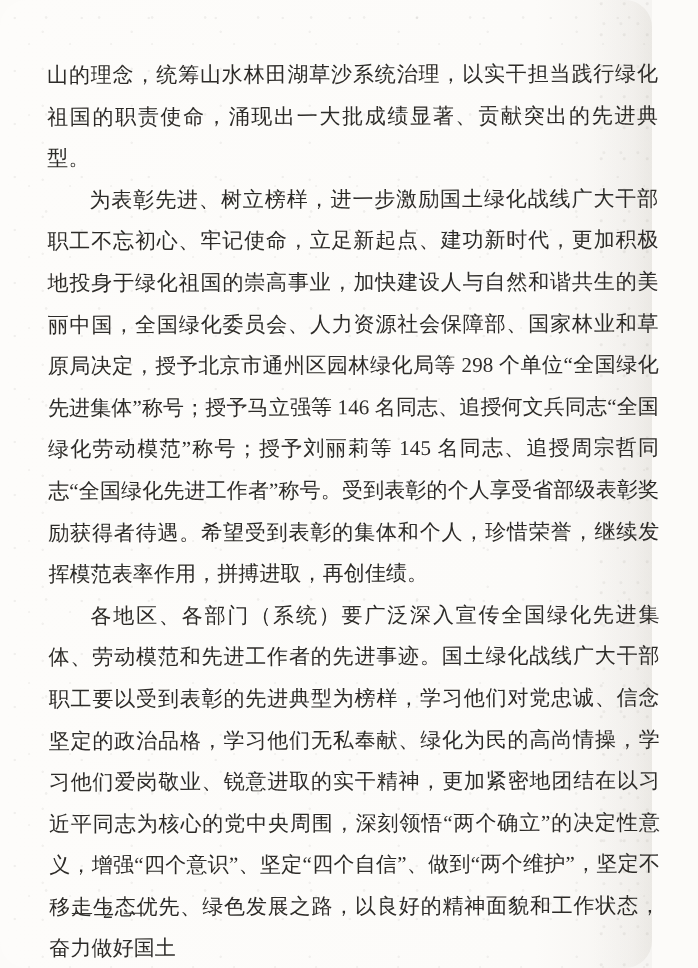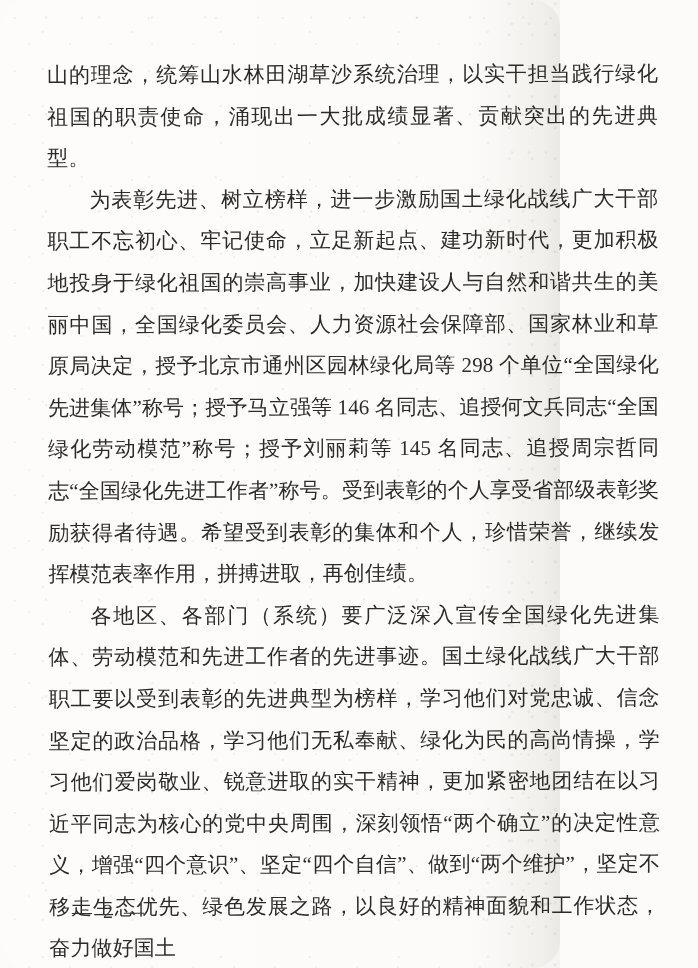--- a/index.html
+++ b/index.html
@@ -10,21 +10,21 @@
     width: 698px;
     height: 968px;
     overflow: hidden;
     position: relative;
     background: #fcfbf9;
     font-family: "Liberation Serif", "DejaVu Serif", serif;
   }
   .page {
     position: absolute;
     inset: 0;
-    width: 560px;
+    width: 652px;
     height: 968px;
     background: linear-gradient(to right, #fdfcfa 0%, #fcfbf9 82%, #f6f4f1 97%, #f1efeb 100%);
     border-radius: 27px;
   }
   
   .scan-noise {
     position: absolute;
     inset: 0;
     pointer-events: none;
     background-image:

